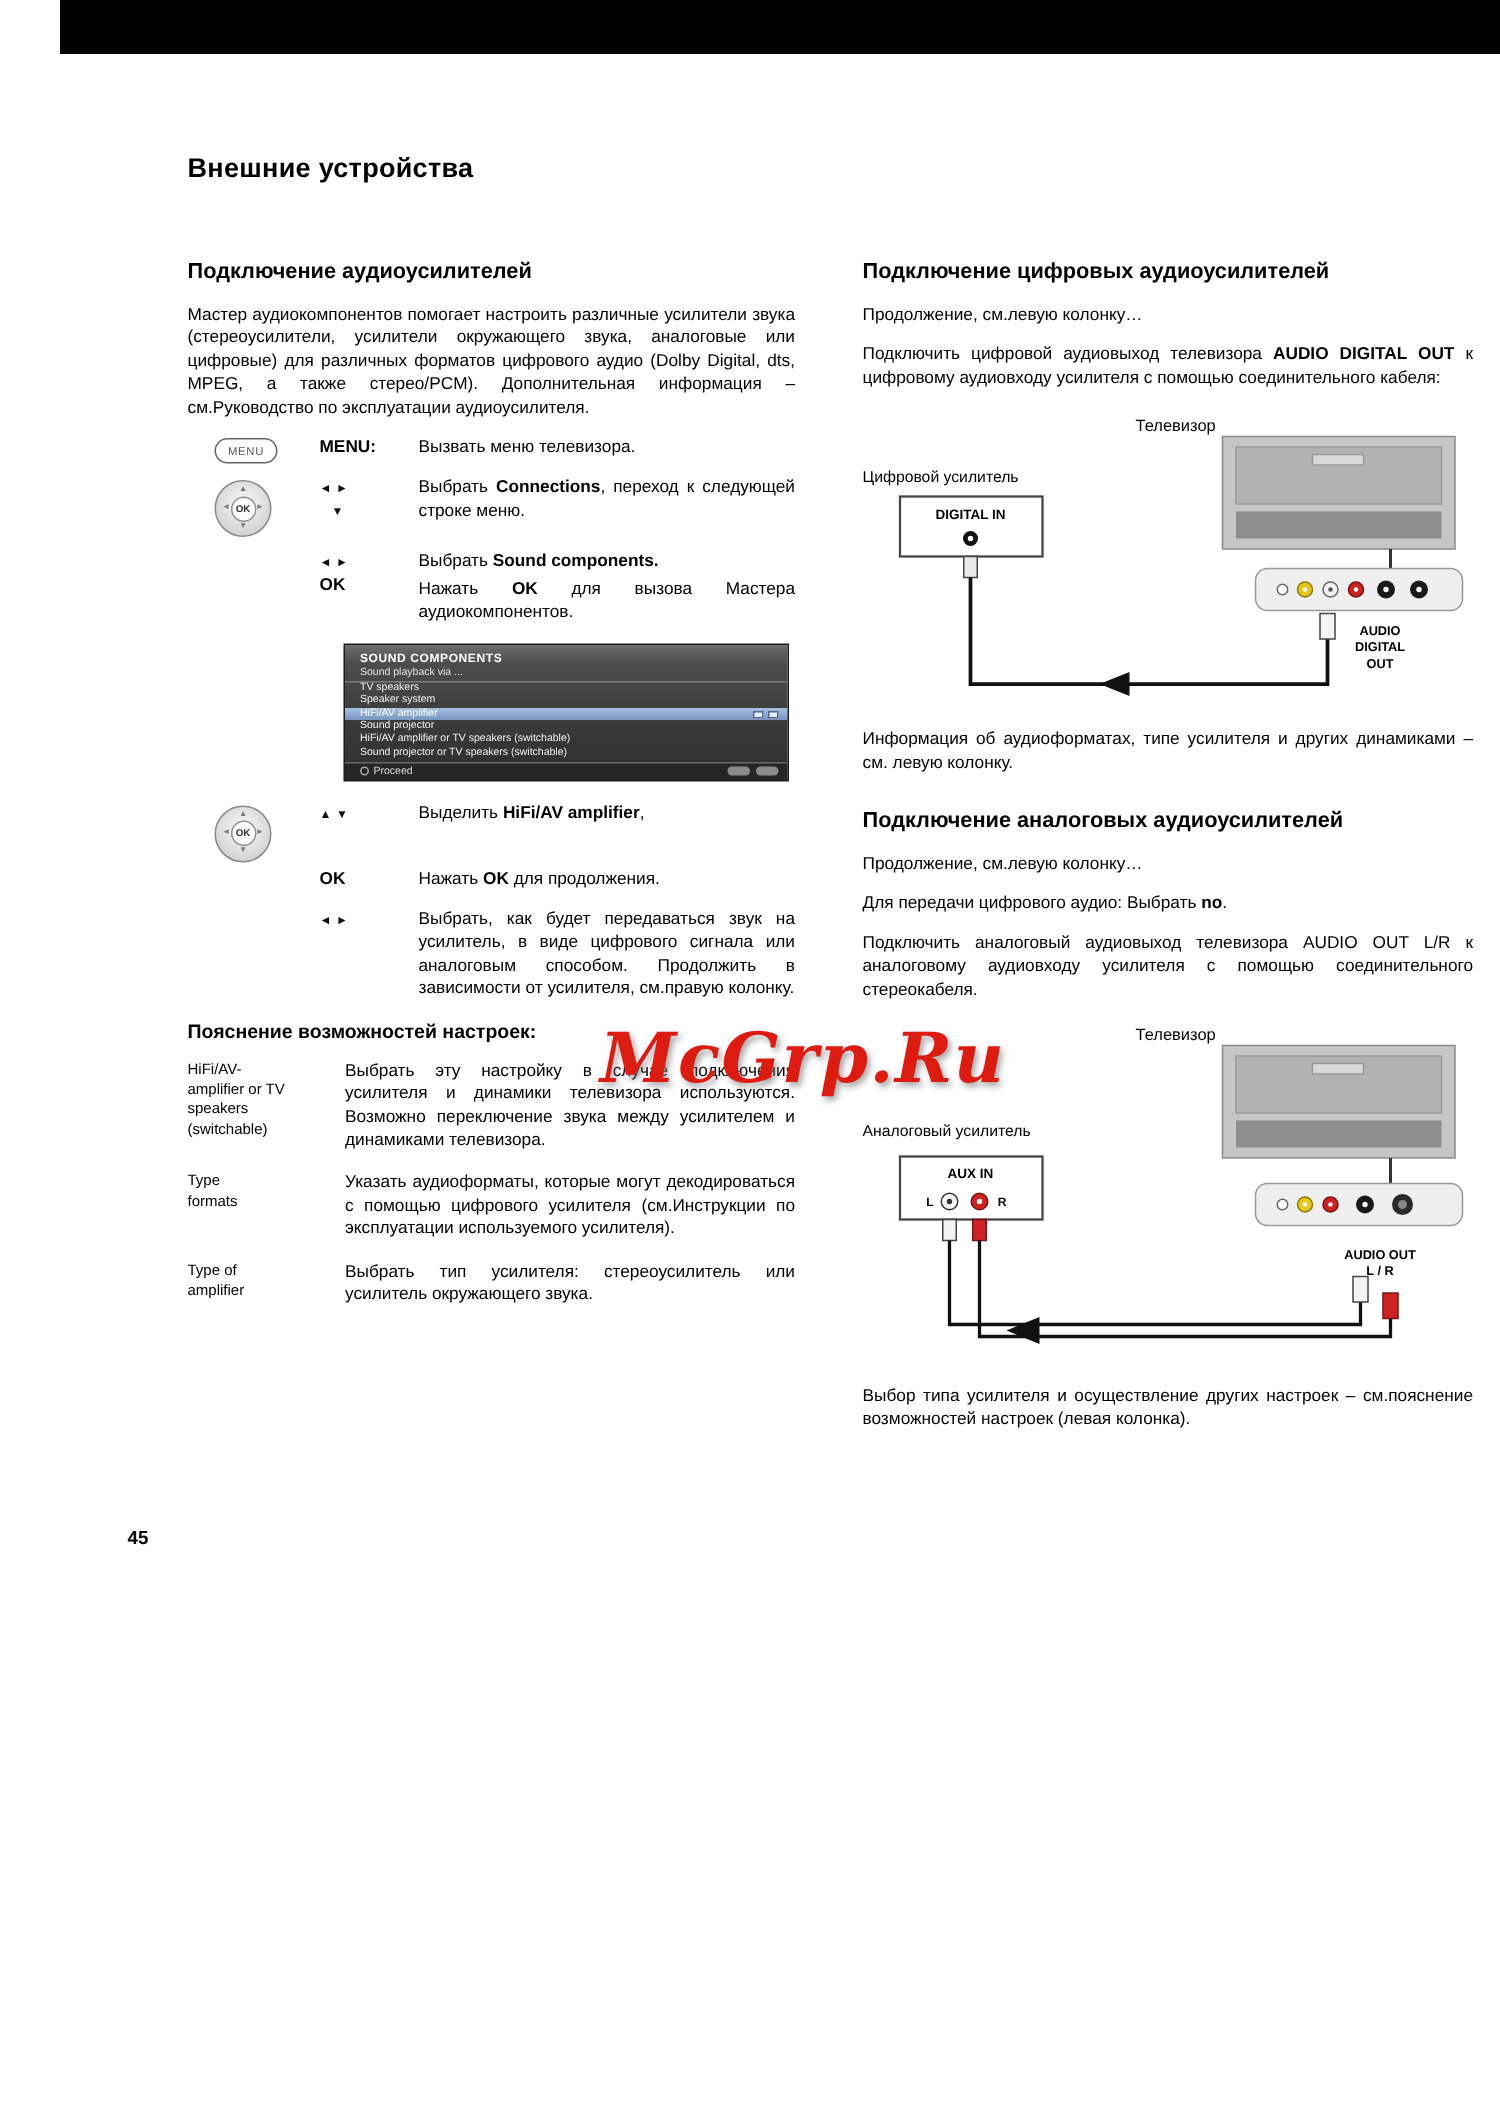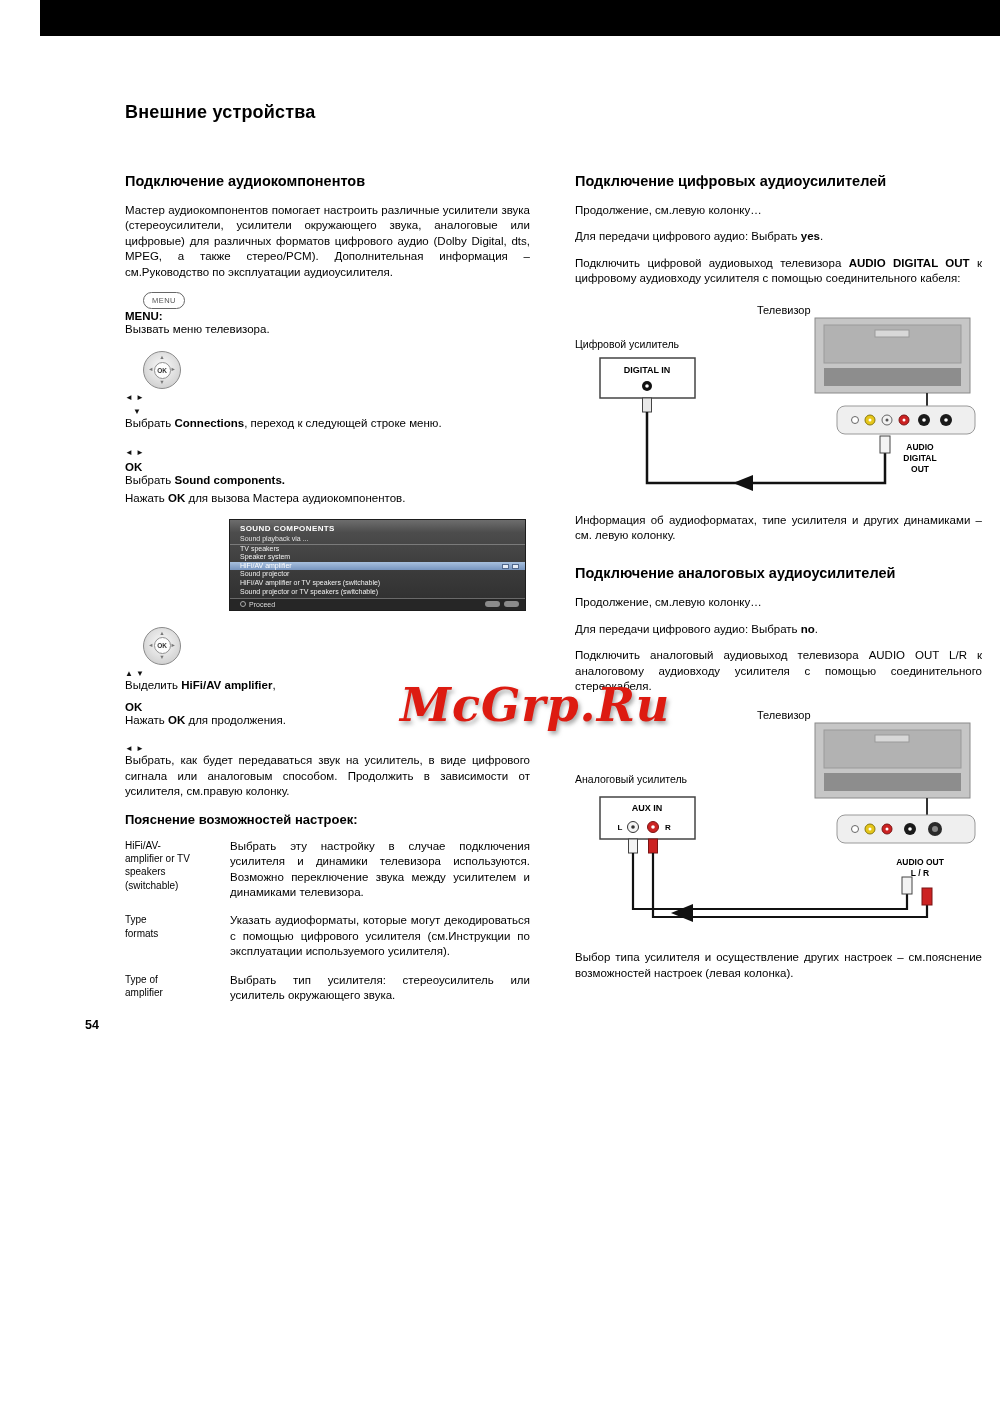--- a/index.html
+++ b/index.html
@@ -12,21 +12,21 @@
   .topbar { height:36px; background:#000; width:100%; }
   .title { margin:66px 0 0 85px; font-size:18px; font-weight:bold; letter-spacing:0.2px; }
   .columns { display:flex; margin:50px 0 0 85px; gap:45px; }
   .col-left { width:405px; flex:none; }
   .col-right { width:407px; flex:none; }
   h2.sec { font-size:14.5px; font-weight:bold; margin-bottom:14px; }
   p.txt { font-size:11.5px; line-height:1.34; text-align:justify; margin-bottom:11px; }
   .intro { margin-bottom:16px; }
 
   
-  .step { display:flex; margin-bottom:9px;flex-direction:column; }
+  .step { display:flex; margin-bottom:9px; }
   .c-icon { width:88px; flex:none; padding-left:18px; }
   .c-label { width:66px; flex:none; font-size:11px; padding-top:1px; }
   .c-text { flex:1; }
   .c-text p { font-size:11.5px; line-height:1.34; text-align:justify; margin-bottom:3px; }
   .bold { font-weight:bold; font-size:11.5px; }
   .arrows { font-size:8px; letter-spacing:3px; color:#111; }
   .arrow-down-row { font-size:8px; color:#111; margin:5px 0 0 8px; }
 
   .menu-btn {
     width:42px; height:17px; border:1.5px solid #666; border-radius:9px;
@@ -95,21 +95,21 @@
 <body>
 
 <div class="page">
   <div class="topbar"></div>
 
   <h1 class="title">Внешние устройства</h1>
 
   <div class="columns">
 
     <div class="col-left">
-      <h2 class="sec">Подключение аудиокомпонентов</h2>
+      <h2 class="sec">Подключение аудиоусилителей</h2>
       <p class="txt intro">Мастер аудиокомпонентов помогает настроить различные усилители звука (стереоусилители, усилители окружающего звука, аналоговые или цифровые) для различных форматов цифрового аудио (Dolby Digital, dts, MPEG, а также стерео/PCM). Дополнительная информация – см.Руководство по эксплуатации аудиоусилителя.</p>
 
       <div class="step">
         <div class="c-icon">
           <div class="menu-btn">MENU</div>
         </div>
         <div class="c-label bold">MENU:</div>
         <div class="c-text">
           <p>Вызвать меню телевизора.</p>
         </div>
@@ -227,21 +227,20 @@
         <div class="def-label">Type of
 amplifier</div>
         <div class="def-text">Выбрать тип усилителя: стереоусилитель или усилитель окружающего звука.</div>
       </div>
     </div>
 
     <div class="col-right">
 
       <h2 class="sec">Подключение цифровых аудиоусилителей</h2>
       <p class="txt">Продолжение, см.левую колонку…</p>
-      <p class="txt"><span>Для передачи цифрового аудио: Выбрать </span><b>yes</b><span>.</span></p>
       <p class="txt"><span>Подключить цифровой аудиовыход телевизора </span><b>AUDIO DIGITAL OUT</b><span> к цифровому аудиовходу усилителя с помощью соединительного кабеля:</span></p>
 
       <div class="diagram">
         <svg width="405" height="205" viewBox="0 0 405 205">
           <text x="182" y="16" font-size="11">Телевизор</text>
 
           <g>
             <rect x="240" y="20" width="155" height="75" fill="#c6c6c6" stroke="#8a8a8a"></rect>
             <rect x="249" y="27" width="137" height="38" fill="#b2b2b2" stroke="#9a9a9a"></rect>
             <rect x="249" y="70" width="137" height="18" fill="#8d8d8d"></rect>
@@ -336,15 +335,15 @@
             <rect x="347" y="183" width="10" height="17" fill="#cc2222" stroke="#7a1414"></rect>
             <polygon points="96,208 118,199 118,217" fill="#111"></polygon>
           </g>
         </svg>
       </div>
 
       <p class="txt">Выбор типа усилителя и осуществление других настроек – см.пояснение возможностей настроек (левая колонка).</p>
     </div>
   </div>
 
-  <div class="page-number">54</div>
+  <div class="page-number">45</div>
   <div class="watermark">McGrp.Ru</div>
 </div>
 
 </body></html>

